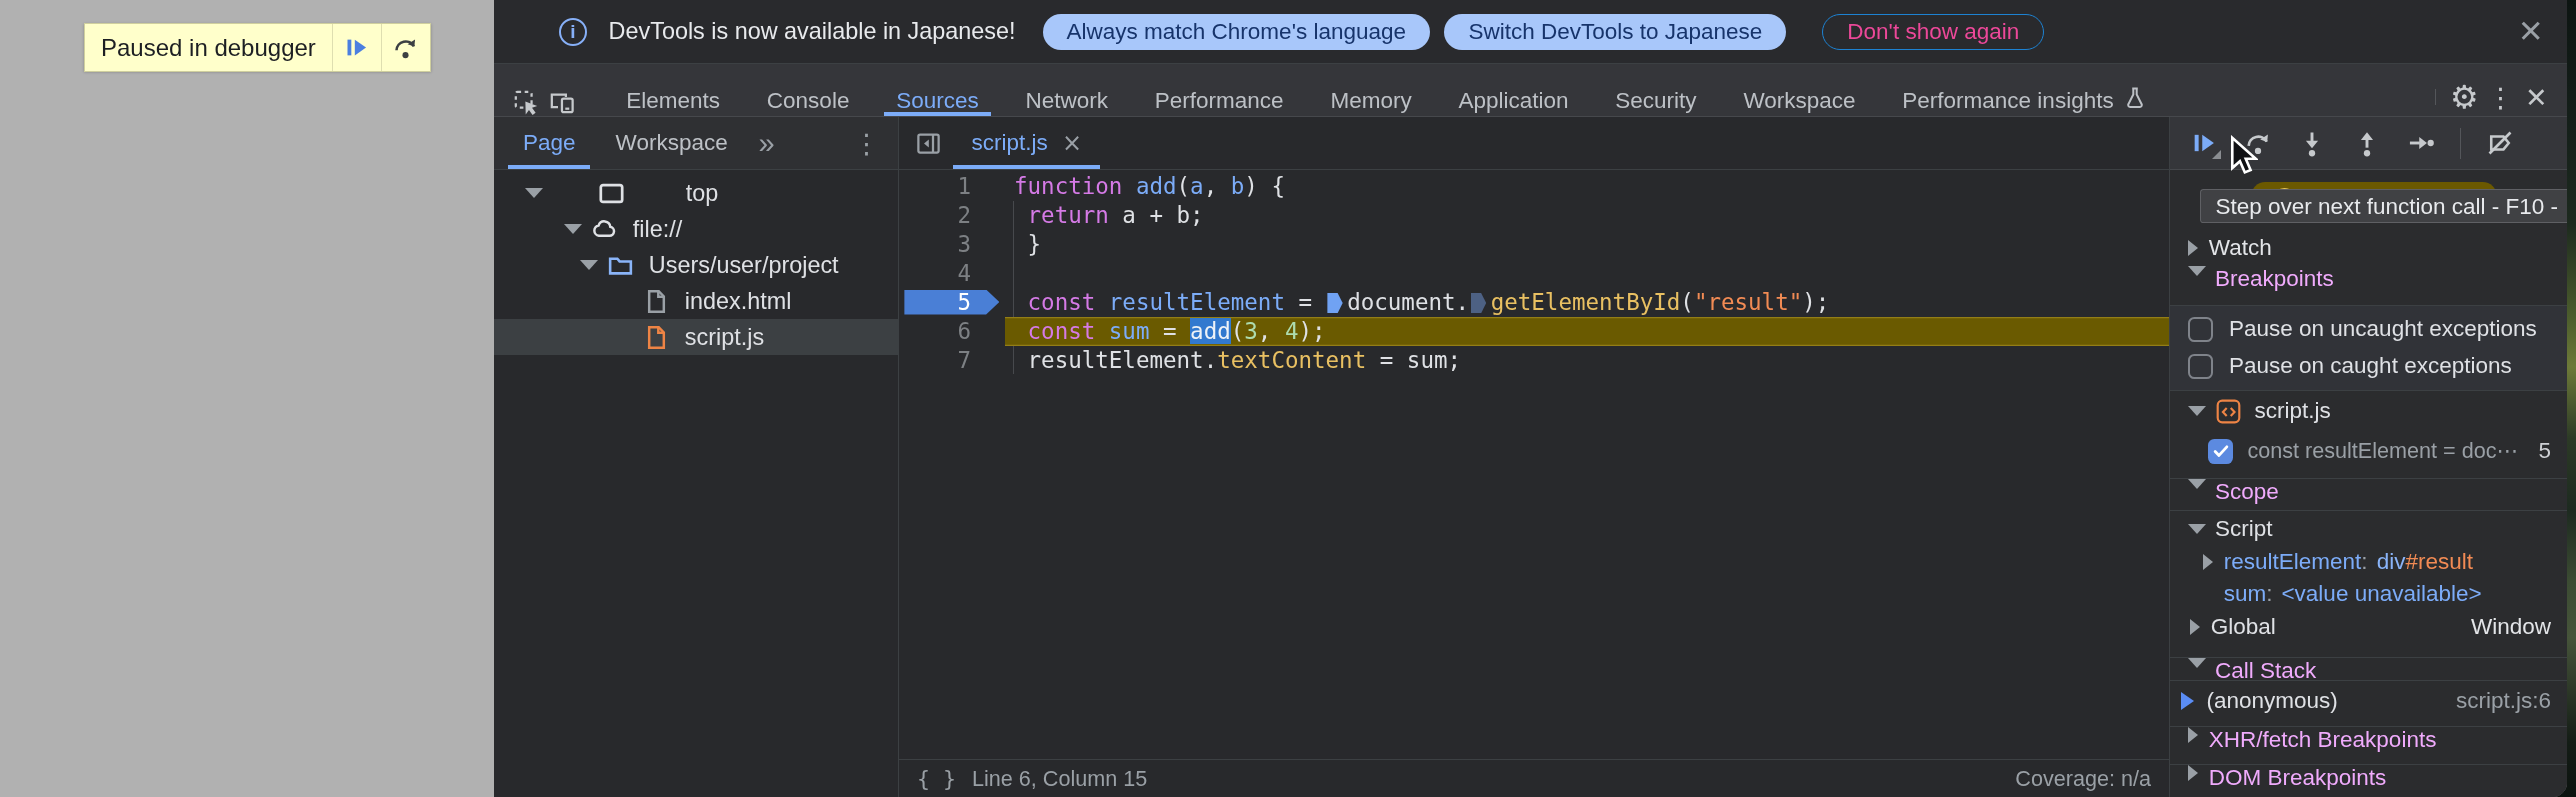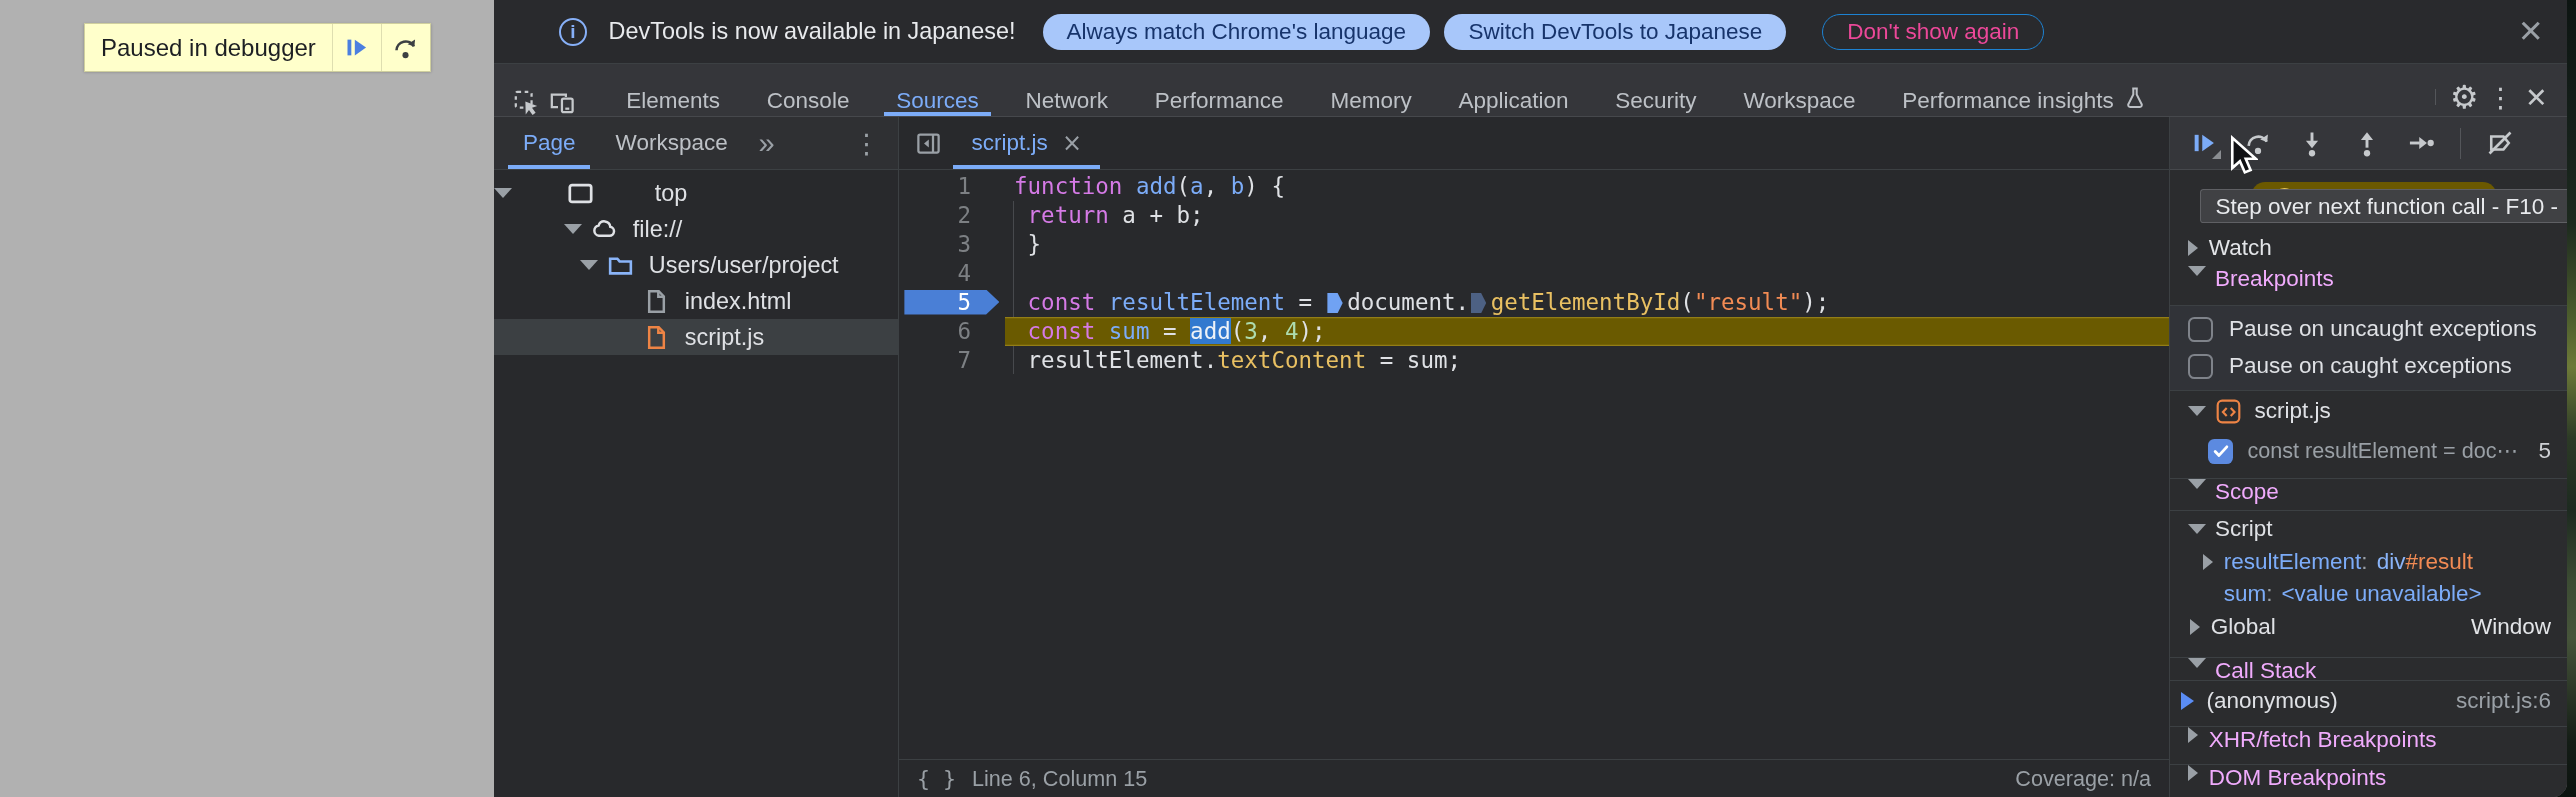--- a/index.html
+++ b/index.html
@@ -242,21 +242,21 @@
       <div class="nav-panel">
         <div class="nav-tabs">
           <span id="nav-tabs" style="display:flex">
               <div class="nav-tab active">Page</div>
               <div class="nav-tab">Workspace</div>
             </span>
           <span class="nav-more">»</span>
           <span class="nav-menu">⋮</span>
         </div>
         <div class="tree" id="file-tree">
-            <div class="tree-row" style="padding-left: 0; gap: 46px;">
+            <div class="tree-row" style="padding-left: 31px; gap: 46px;">
               <span class="tri d"></span>
               <span class="t-icon">
                 <svg viewBox="0 0 24 24">
                   <rect x="2.5" y="4.5" width="19" height="15" rx="2" fill="none" stroke="currentColor" stroke-width="2.4"></rect>
                 </svg>
               </span>
               <span>top</span>
             </div>
             <div class="tree-row" style="padding-left: 70px;">
               <span class="tri d"></span>

